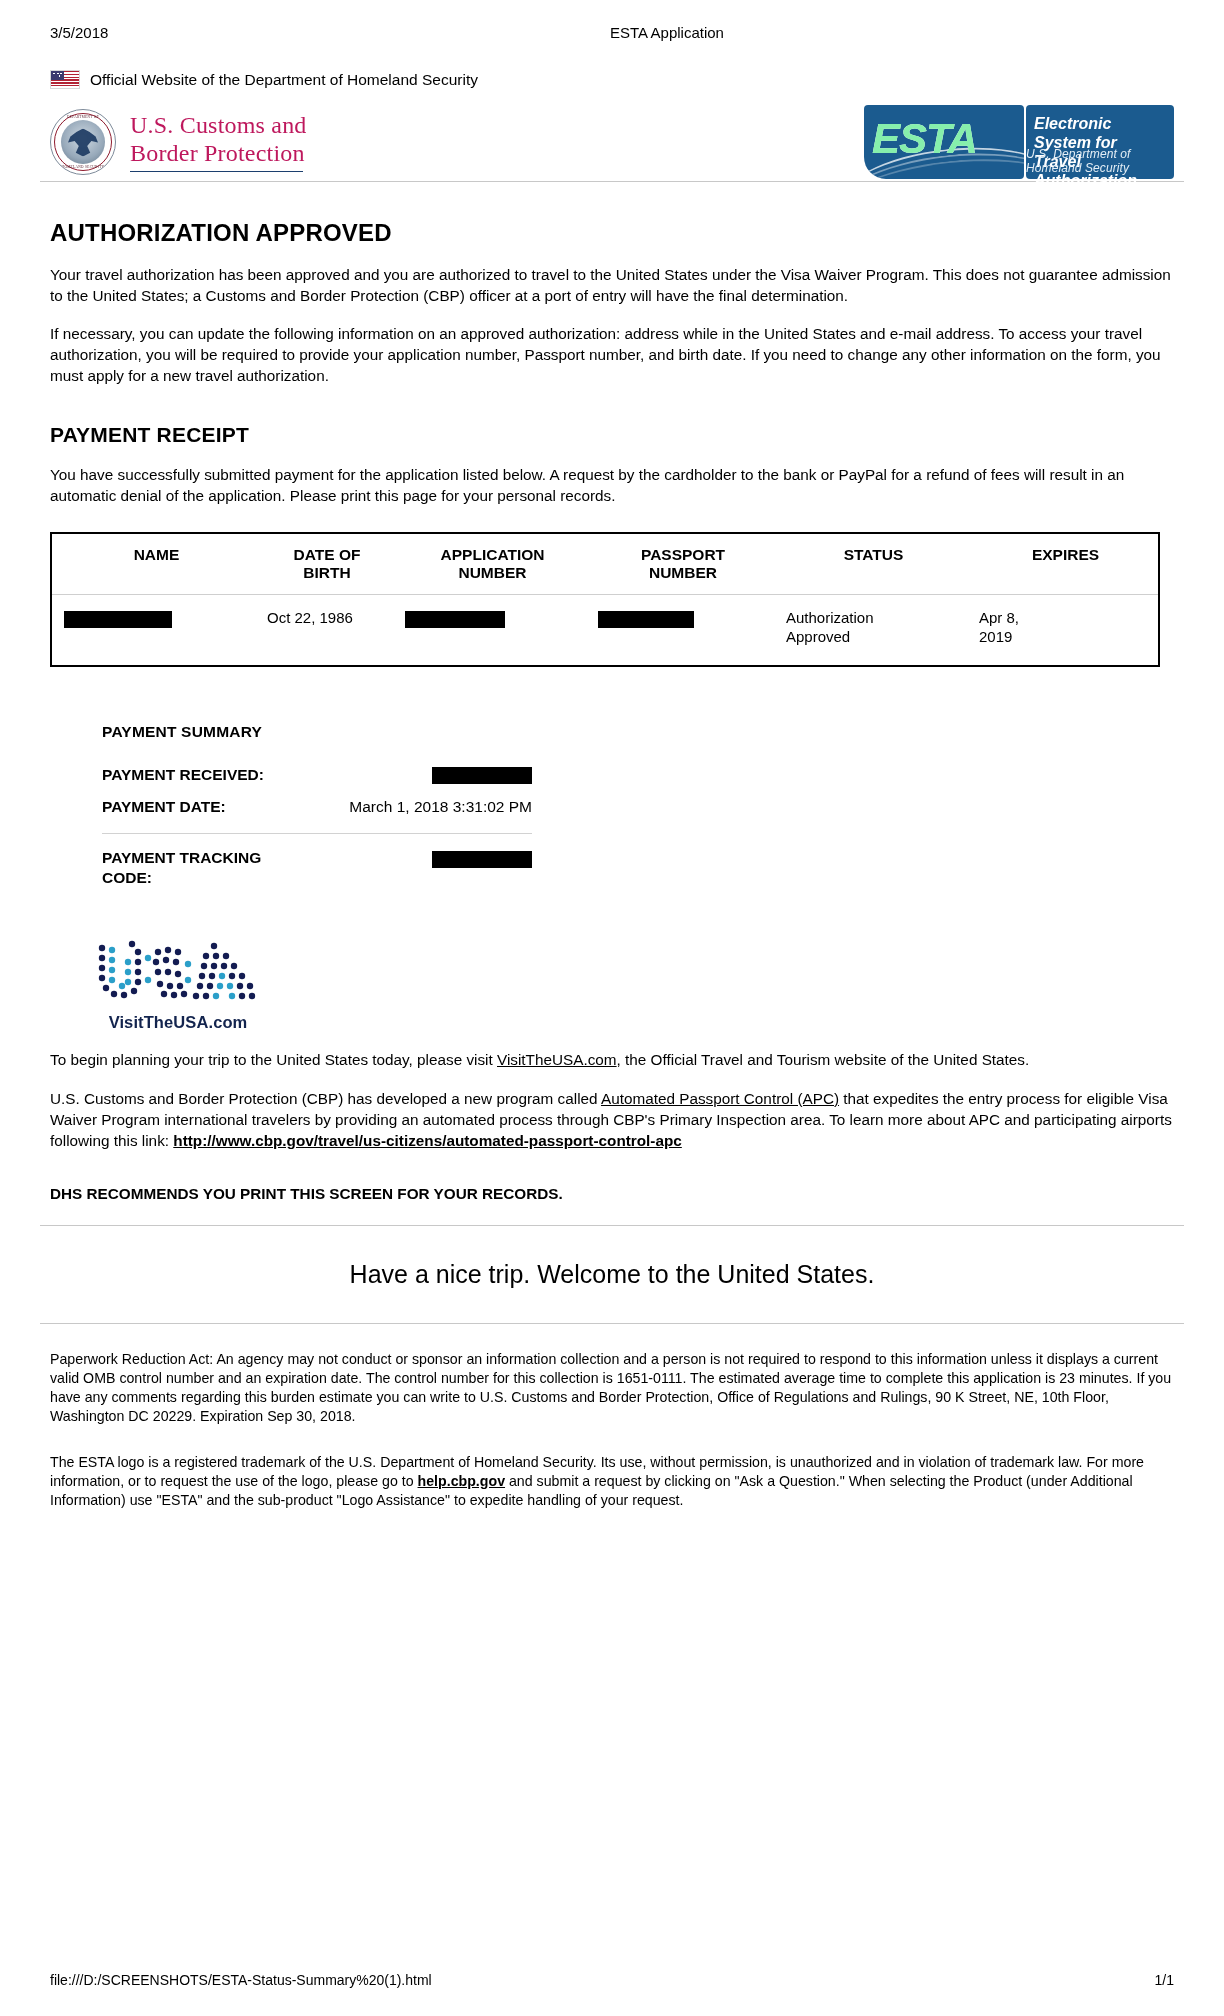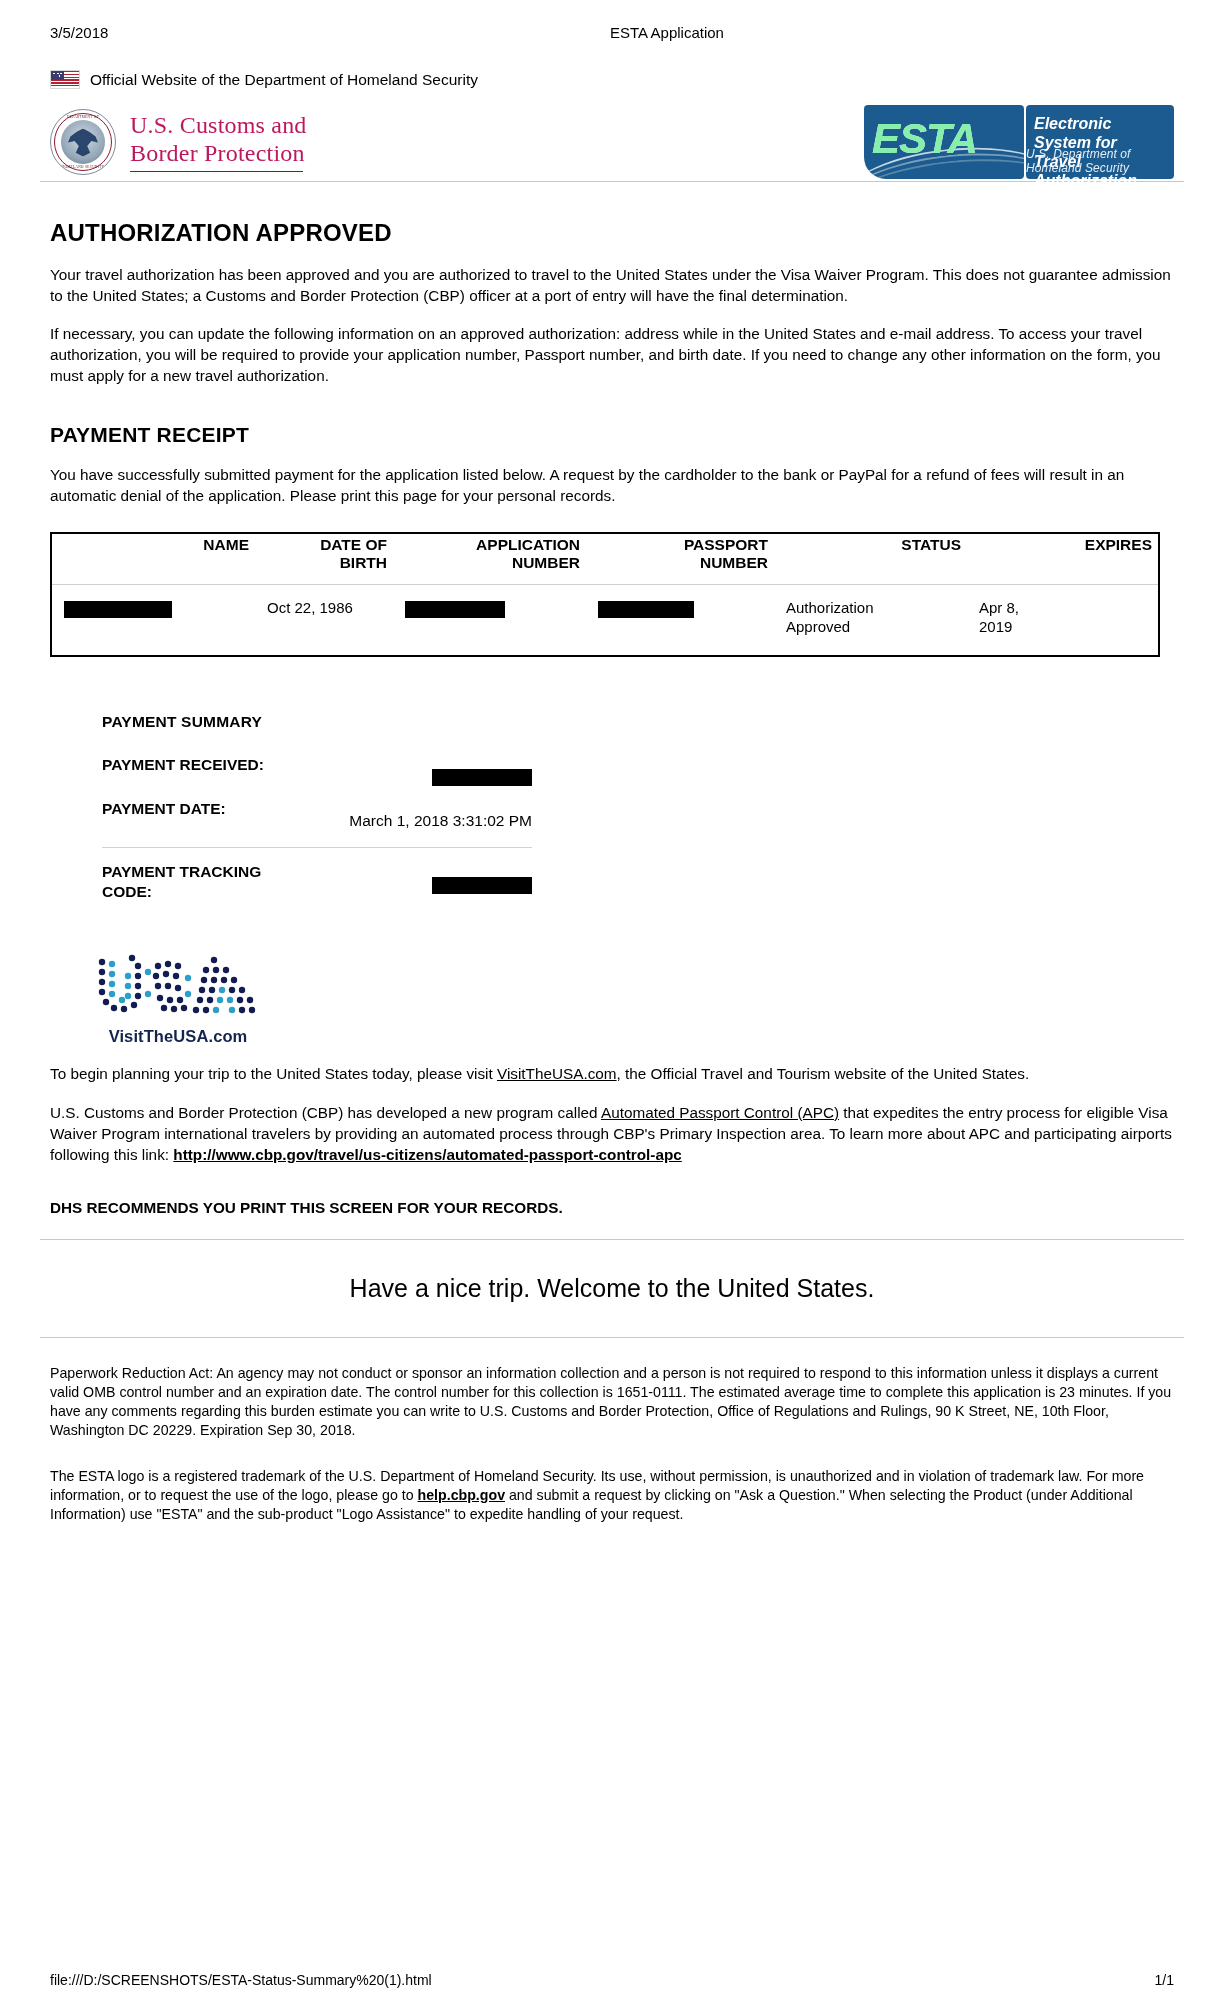--- a/index.html
+++ b/index.html
@@ -247,24 +247,24 @@
     border: 2.5px solid #000;
     width: 1110px;
     box-sizing: border-box;
   }
   table.receipt {
     width: 100%;
     border-collapse: collapse;
     font-size: 15px;
   }
   table.receipt th {
-    text-align: right;
+    text-align: center;
     font-weight: bold;
     font-size: 15.5px;
-    padding: 2px 6px 12px 12px;
+    padding: 12px 6px 12px 12px;
     vertical-align: top;
     border-bottom: 1px solid #cfcfcf;
     line-height: 1.18;
   }
   table.receipt td {
     text-align: left;
     padding: 14px 6px 18px 12px;
     vertical-align: top;
     font-size: 15px;
     line-height: 1.25;
@@ -301,21 +301,20 @@
   .ps-row .ps-label {
     font-weight: bold;
     width: 215px;
     flex: none;
     line-height: 1.3;
   }
   .ps-row .ps-value {
     flex: 1;
     text-align: right;
     line-height: 1.3;
-    margin-top: 12px;
   }
   .ps-row.divided { border-top: 1px solid #d2d2d2; padding-top: 14px; margin-top: 10px; }
 
   
   .usa-logo-wrap {
     margin: 42px 0 0 52px;
     width: 178px;
   }
   .usa-dots {
     width: 172px;

